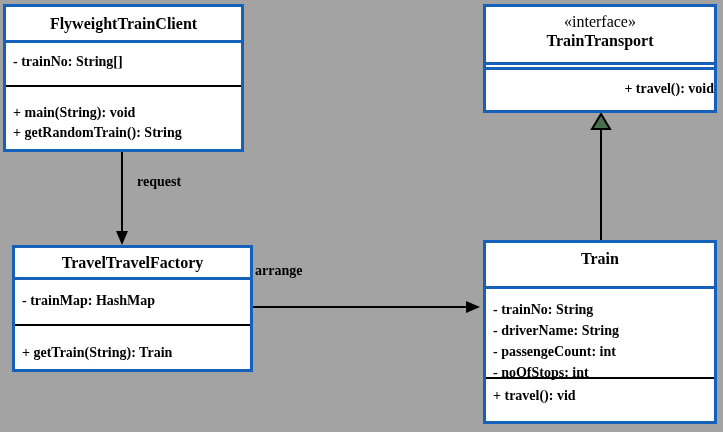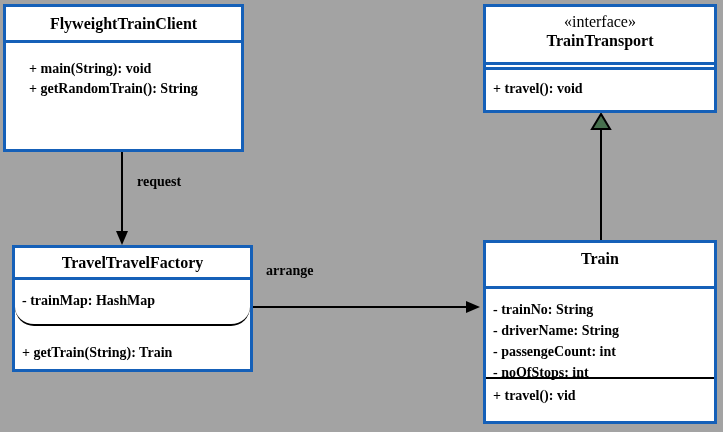--- a/index.html
+++ b/index.html
@@ -59,38 +59,38 @@
     position: absolute;
     font-size: 14px;
     font-weight: bold;
     color: #000;
     white-space: nowrap;
   }
   
   #box-client { left: 3px; top: 4px; width: 241px; height: 148px; }
   #box-client .uml-title   { height: 36px; line-height: 33px; }
   #box-client .uml-attrs   { height: 44px; padding-top: 9px; }
-  #box-client .uml-methods { padding-top: 16px; padding-left: 16px; }
+  #box-client .uml-methods { padding-top: 16px; }
 
   #box-transport { left: 483px; top: 4px; width: 234px; height: 109px; }
   #box-transport .uml-title { height: 58px; }
-  #box-transport .uml-methods { padding-top: 9px; }
+  #box-transport .uml-methods { padding-top: 9px; text-align: right; }
 
   #box-factory { left: 12px; top: 245px; width: 241px; height: 127px; }
   #box-factory .uml-title   { height: 32px; line-height: 29px; }
-  #box-factory .uml-attrs   { height: 46px; padding-top: 11px; border-radius: 19px; }
+  #box-factory .uml-attrs   { height: 46px; padding-top: 11px; }
   #box-factory .uml-methods { padding-top: 17px; }
 
   #box-train { left: 483px; top: 240px; width: 234px; height: 184px; }
   #box-train .uml-title   { height: 46px; line-height: 32px; }
   #box-train .uml-attrs   { height: 90px; padding-top: 10px; }
   #box-train .uml-methods { padding-top: 7px; }
 
   #label-request { left: 137px; top: 174px; }
-  #label-arrange { left: 266px; top: 263px; }
+  #label-arrange { left: 255px; top: 263px; }
 </style>
 </head>
 <body>
 
 <div id="canvas">
 
   <svg id="arrow-layer" viewBox="0 0 723 432" xmlns="http://www.w3.org/2000/svg">
 
     <g>
       <line x1="122" y1="152" x2="122" y2="232" stroke="#000000" stroke-width="2"></line>
@@ -104,20 +104,23 @@
 
     <g>
       <line x1="601" y1="240" x2="601" y2="129" stroke="#000000" stroke-width="2"></line>
       <polygon points="601,114 592,129 610,129" fill="#47704e" stroke="#000000" stroke-width="2"></polygon>
     </g>
   </svg>
 
   <div class="uml-box" id="box-client">
     <div class="uml-title">
       <span>FlyweightTrainClient</span>
+    </div>
+    <div class="uml-attrs">
+      <div class="member">- trainNo: String[]</div>
     </div>
     <div class="uml-methods">
       <div class="member">+ main(String): void</div>
       <div class="member">+ getRandomTrain(): String</div>
     </div>
   </div>
 
   <div class="uml-box" id="box-transport">
     <div class="uml-title">
       <div class="uml-stereotype">«interface»</div>

